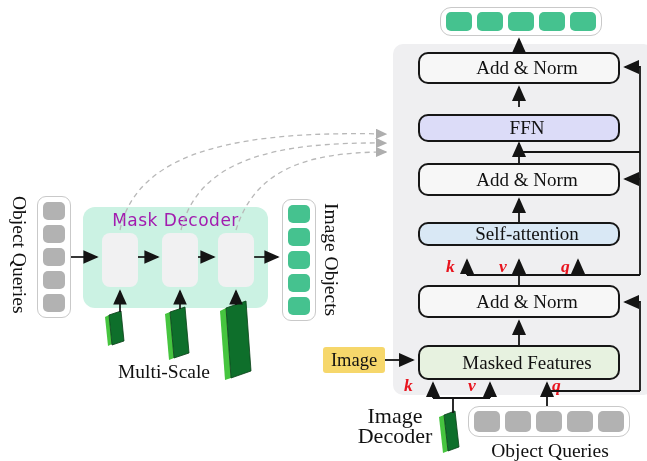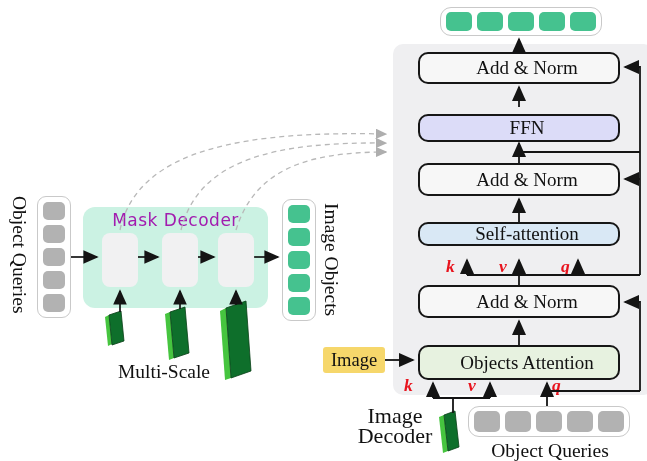--- a/index.html
+++ b/index.html
@@ -85,21 +85,21 @@
       <div class="sq"></div>
       <div class="sq"></div>
       <div class="sq"></div>
     </div>
 
   <div class="block" style="top:52px;height:32px;" id="add-norm-top">Add &amp; Norm</div>
   <div class="block" style="top:114px;height:28px;" id="ffn-block">FFN</div>
   <div class="block" style="top:163px;height:33px;" id="add-norm-mid">Add &amp; Norm</div>
   <div class="block" style="top:222px;height:24px;" id="self-attention-block">Self-attention</div>
   <div class="block" style="top:285px;height:33px;" id="add-norm-bottom">Add &amp; Norm</div>
-  <div class="block" style="top:345px;height:35px;" id="masked-attention-block">Objects Attention</div>
+  <div class="block" style="top:345px;height:35px;" id="masked-attention-block">Masked Features</div>
 
   <div class="kvq" style="left:446px;top:258px;">k</div>
   <div class="kvq" style="left:499px;top:258px;">v</div>
   <div class="kvq" style="left:561px;top:258px;">q</div>
 
   <div class="kvq" style="left:404px;top:377px;">k</div>
   <div class="kvq" style="left:468px;top:377px;">v</div>
   <div class="kvq" style="left:552px;top:377px;">q</div>
 
   <div id="mask-box">Image</div>

